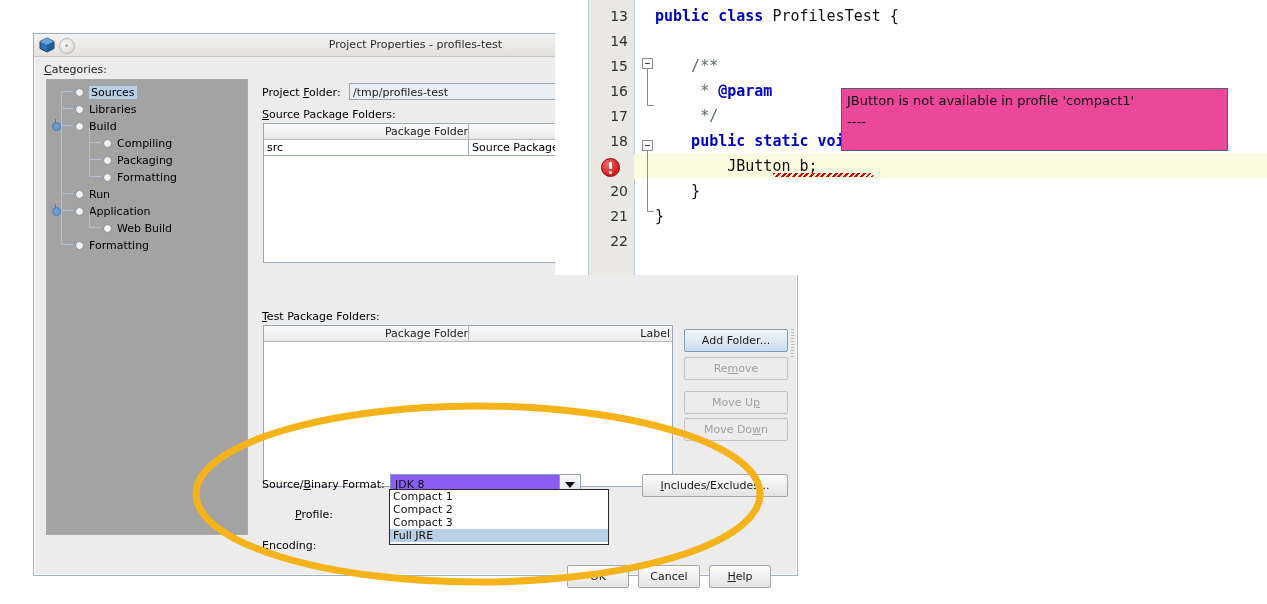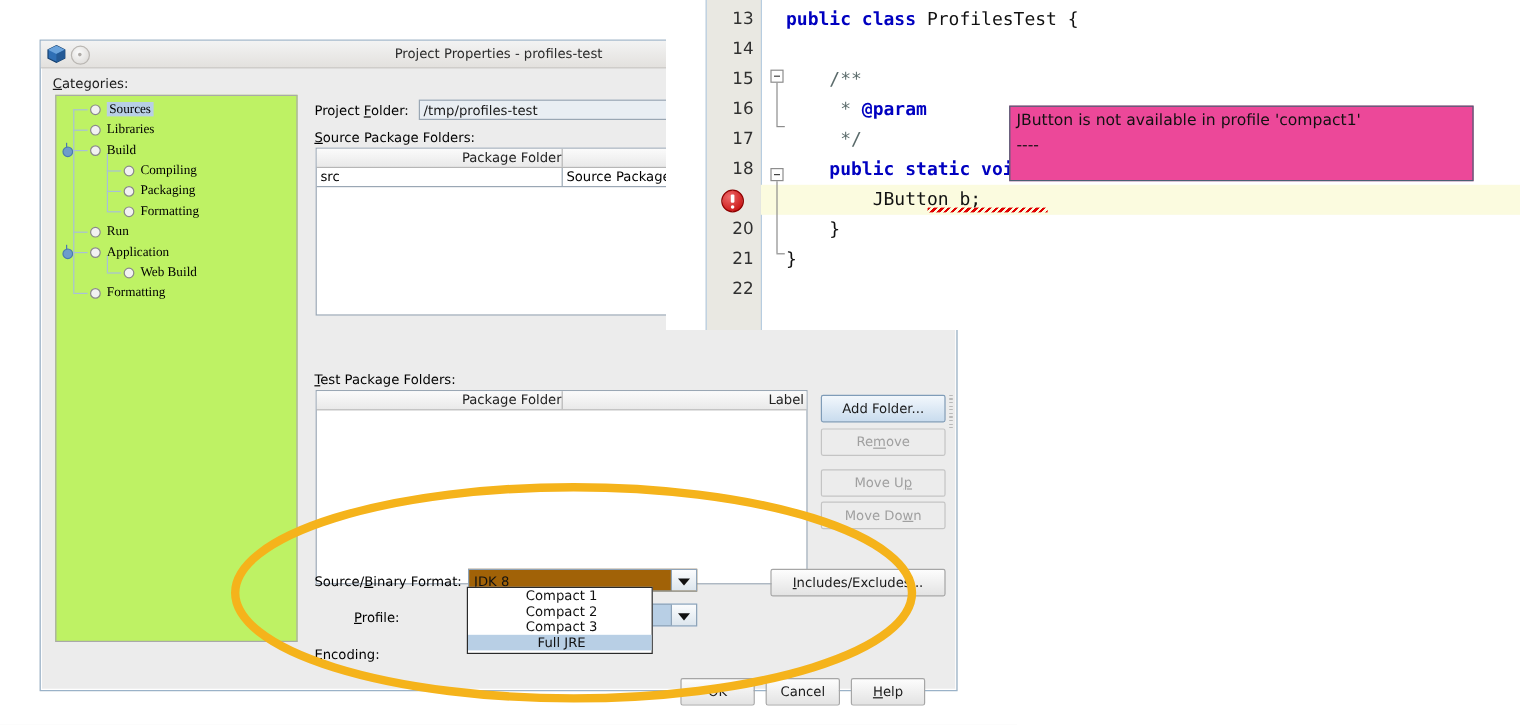--- a/index.html
+++ b/index.html
@@ -42,21 +42,21 @@
   .dlg-body{position:absolute;left:0;top:23px;right:0;bottom:0;}
 
   
   .lbl{position:absolute;font-size:11px;color:#1a1a1a;white-space:nowrap;}
   .mn{text-decoration:underline;}
 
   
   #catLabel{left:10px;top:6px;}
   #tree{
     position:absolute;left:12px;top:22px;width:200px;height:454px;
-    background:#bef264;border:1px solid #a9a9a9;overflow:hidden;font-family:Liberation Serif, serif;
+    background:#a3a3a3;border:1px solid #a9a9a9;overflow:hidden;
   }
   .tnode{position:absolute;height:17px;line-height:17px;white-space:nowrap;font-size:11px;}
   .tnode .bullet{
     display:inline-block;width:7px;height:7px;border-radius:50%;
     border:1px solid #8a8a8a;background:#f2f2f2;vertical-align:middle;margin-right:5px;
   }
   .tnode .txt{vertical-align:middle;}
   .tnode.sel .txt{background:#b8cfe5;padding:0 2px;}
   .tline{position:absolute;background:#a8c0d8;}
   .thandle{
@@ -107,39 +107,39 @@
     background:linear-gradient(#f2f7fc,#c9dcee);
     border:1px solid #7f9cb8;
   }
   .btn.disabled{
     background:#ececec;border:1px solid #c4c4c4;color:#a0a0a0;
   }
 
   
   .combo{
     position:absolute;height:19px;box-sizing:border-box;
-    border:1px solid #8ea3b8;background:#a16207;
+    border:1px solid #8ea3b8;background:#8b5cf6;
   }
   .combo.hl{background:#b8cfe5;}
   .combo .val{
     position:absolute;left:4px;top:0;height:19px;line-height:19px;font-size:11px;color:#111;
   }
   .combo .arrowbox{
     position:absolute;right:0;top:0;width:20px;height:17px;
     background:linear-gradient(#fbfcfd,#dde6ee);border-left:1px solid #8ea3b8;
   }
   .combo .arrow{
     position:absolute;left:5px;top:7px;width:0;height:0;
     border-left:5px solid transparent;border-right:5px solid transparent;border-top:6px solid #111;
   }
 
   
   #popup{
-    position:absolute;left:389px;top:489px;width:155px;height:56px;
-    background:#fff;border:1px solid #2a2a2a;box-sizing:border-box;z-index:40;text-align:center;
+    position:absolute;left:389px;top:489px;width:220px;height:56px;
+    background:#fff;border:1px solid #2a2a2a;box-sizing:border-box;z-index:40;
   }
   #popup .item{
     height:13px;line-height:13px;font-size:11px;padding-left:3px;color:#111;
   }
   #popup .item.sel{background:#b8cfe5;}
 
   
   .dots{
     position:absolute;width:3px;
     background-image:repeating-linear-gradient(to bottom,#b9b9b9 0 1px,transparent 1px 3px);

